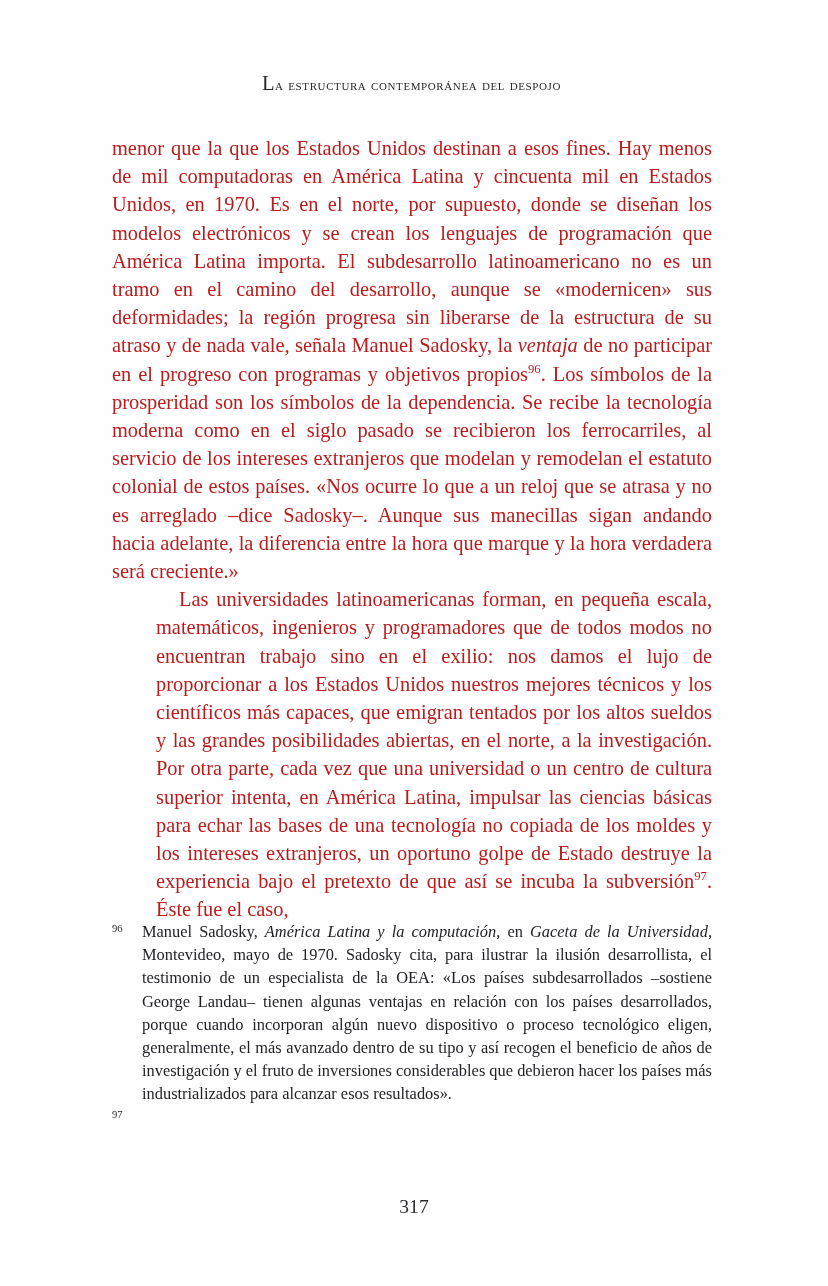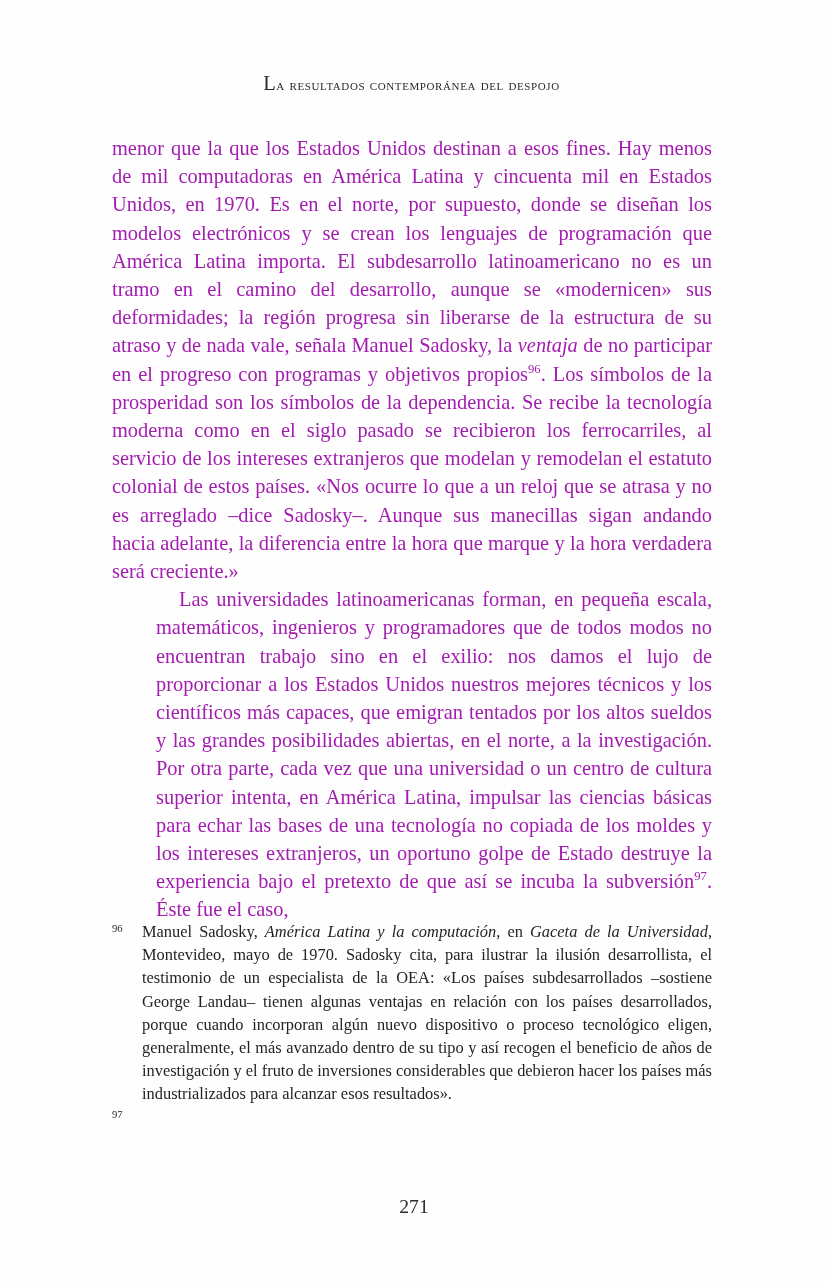--- a/index.html
+++ b/index.html
@@ -51,21 +51,21 @@
     left: 112px;
     top: 134px;
     width: 600px;
   }
   p.body {
     margin: 0;
     font-size: 20.4px;
     line-height: 28.2px;
     text-align: justify;
     text-justify: inter-word;
-    color: #a21caf;
+    color: #b91c1c;
     hyphens: none;
   }
   p.body.indent {
     text-indent: 23px;
     margin-left: 44px;
   }
   p.body i, .fn i {
     font-style: italic;
   }
   sup.fnref {
@@ -109,33 +109,33 @@
     font-size: 19.6px;
     color: #2b2b30;
   }
 </style>
 </head>
 <body>
 
 <div class="page">
 
   <div class="running-head">
-    <span class="rh-drop">L</span><span class="rh-rest">a resultados contemporánea del despojo</span>
+    <span class="rh-drop">L</span><span class="rh-rest">a estructura contemporánea del despojo</span>
   </div>
 
   <div class="textblock">
     <p class="body">menor que la que los Estados Unidos destinan a esos fines. Hay menos de mil computadoras en América Latina y cincuenta mil en Estados Unidos, en 1970. Es en el norte, por supuesto, donde se diseñan los modelos electrónicos y se crean los lenguajes de programación que América Latina importa. El subdesarrollo latinoamericano no es un tramo en el camino del desarrollo, aunque se «modernicen» sus deformidades; la región progresa sin liberarse de la estructura de su atraso y de nada vale, señala Manuel Sadosky, la <i>ventaja</i> de no participar en el progreso con programas y objetivos propios<sup class="fnref">96</sup>. Los símbolos de la prosperidad son los símbolos de la dependencia. Se recibe la tecnología moderna como en el siglo pasado se recibieron los ferrocarriles, al servicio de los intereses extranjeros que modelan y remodelan el estatuto colonial de estos países. «Nos ocurre lo que a un reloj que se atrasa y no es arreglado –dice Sadosky–. Aunque sus manecillas sigan andando hacia adelante, la diferencia entre la hora que marque y la hora verdadera será creciente.»</p>
     <p class="body indent">Las universidades latinoamericanas forman, en pequeña escala, matemáticos, ingenieros y programadores que de todos modos no encuentran trabajo sino en el exilio: nos damos el lujo de proporcionar a los Estados Unidos nuestros mejores técnicos y los científicos más capaces, que emigran tentados por los altos sueldos y las grandes posibilidades abiertas, en el norte, a la investigación. Por otra parte, cada vez que una universidad o un centro de cultura superior intenta, en América Latina, impulsar las ciencias básicas para echar las bases de una tecnología no copiada de los moldes y los intereses extranjeros, un oportuno golpe de Estado destruye la experiencia bajo el pretexto de que así se incuba la subversión<sup class="fnref">97</sup>. Éste fue el caso,</p>
   </div>
 
   <div class="footnotes">
     <div class="fn">
       <span class="fn-marker">96</span>
       <span class="fn-text">Manuel Sadosky, <i>América Latina y la computación</i>, en <i>Gaceta de la Universidad</i>, Montevideo, mayo de 1970. Sadosky cita, para ilustrar la ilusión desarrollista, el testimonio de un especialista de la OEA: «Los países subdesarrollados –sostiene George Landau– tienen algunas ventajas en relación con los países desarrollados, porque cuando incorporan algún nuevo dispositivo o proceso tecnológico eligen, generalmente, el más avanzado dentro de su tipo y así recogen el beneficio de años de investigación y el fruto de inversiones considerables que debieron hacer los países más industrializados para alcanzar esos resultados».</span>
     </div>
     <div class="fn">
       <span class="fn-marker">97</span>
     </div>
   </div>
 
-  <div class="folio">271</div>
+  <div class="folio">317</div>
 
 </div>
 
 </body></html>

